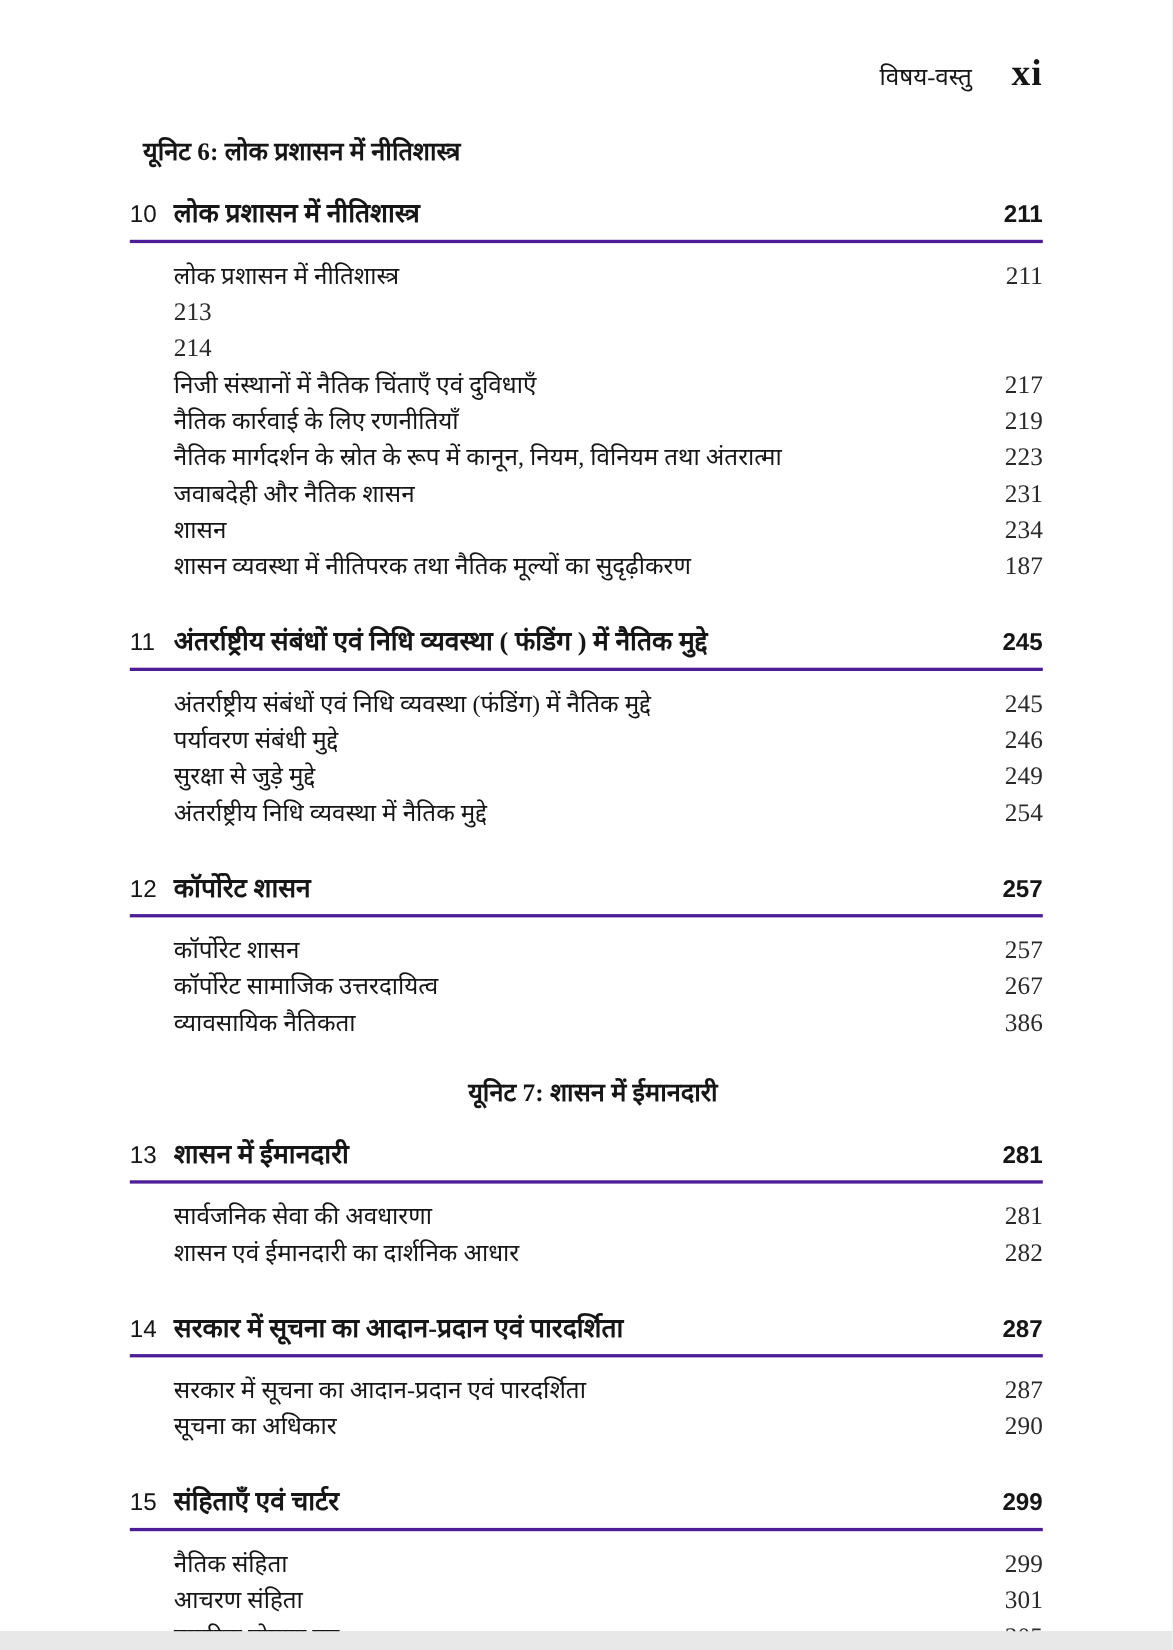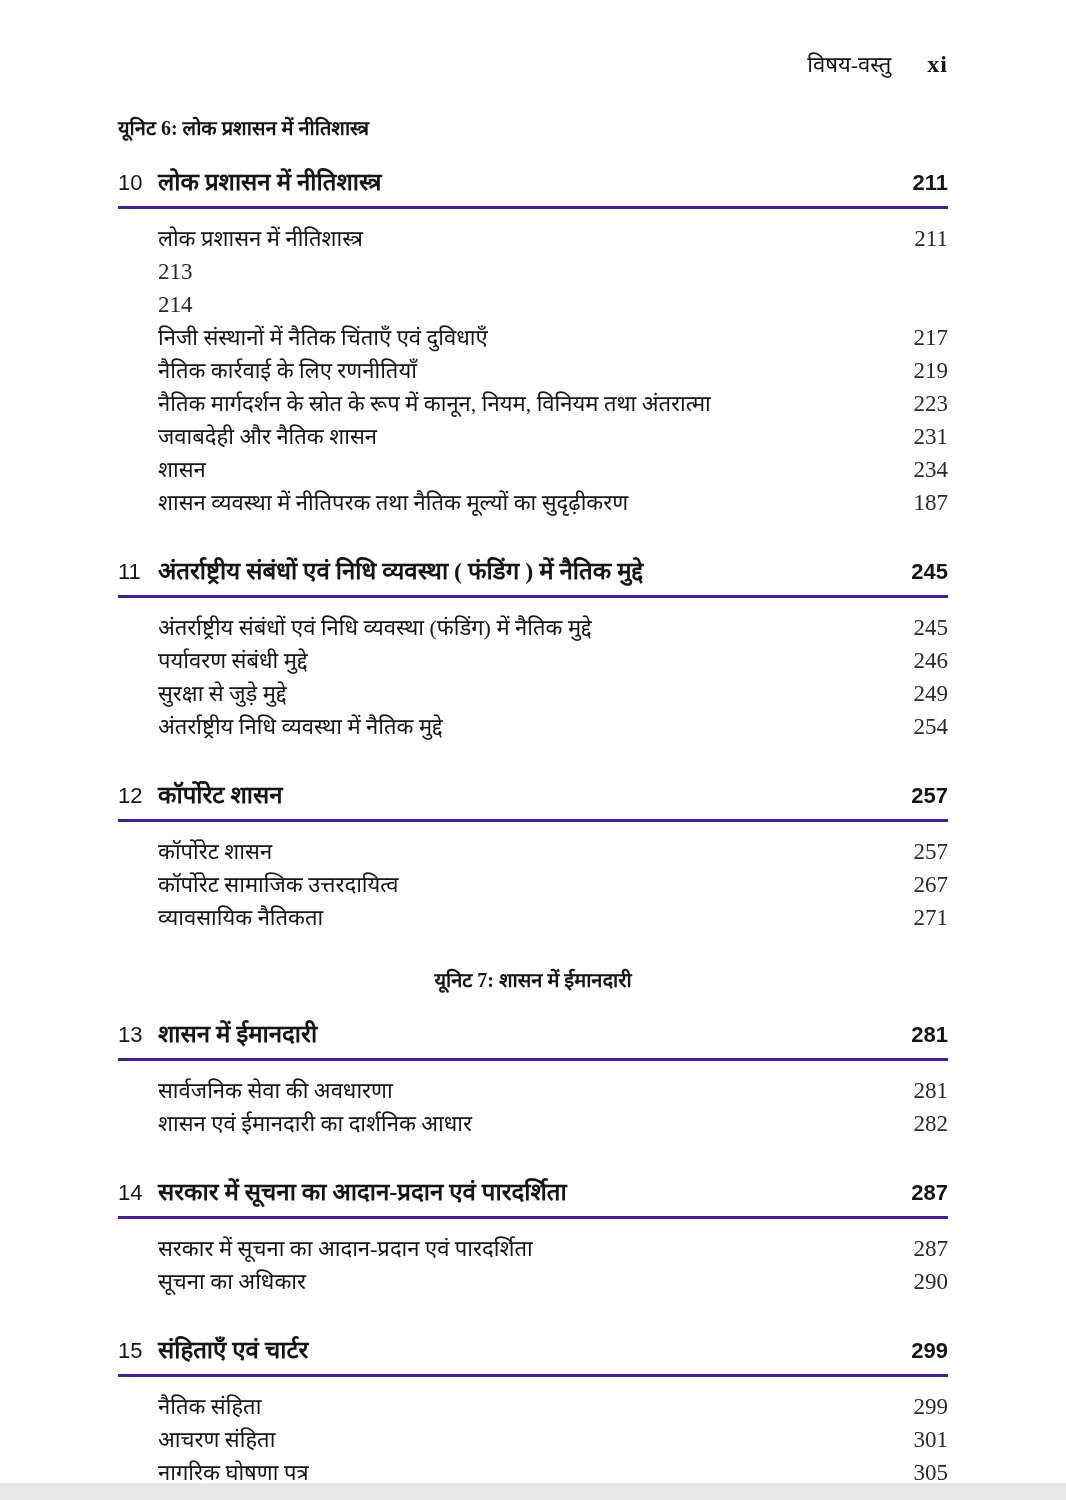--- a/index.html
+++ b/index.html
@@ -12,25 +12,25 @@
     font-family:"Liberation Serif","DejaVu Sans",serif;
     box-sizing:border-box;
     padding:48px 118px 0 118px;
   }
   .header{
     display:flex;justify-content:flex-end;align-items:baseline;gap:36px;
     font-size:22px;
   }
   .folio{
     font-family:"Liberation Serif",serif;
-    font-weight:700;font-size:24px;letter-spacing:1px;
+    font-weight:700;font-size:34px;letter-spacing:1px;
   }
   .unit-heading{
-    font-size:20px;font-weight:700;
-    margin:38px 0 0 0;
+    font-size:23px;font-weight:700;
+    margin:38px 0 0 12px;
     line-height:1.2;
   }
   .unit-heading.second{margin-top:20px;text-align:center;}
   .chapter-row{
     display:flex;align-items:baseline;
     margin-top:24px;
     border-bottom:3px solid #4c1d95;
     padding-bottom:9px;
   }
   .ch-num{
@@ -142,21 +142,21 @@
     <div class="item">
         <span>कॉर्पोरेट शासन</span>
         <span class="pg">257</span>
       </div>
     <div class="item">
         <span>कॉर्पोरेट सामाजिक उत्तरदायित्व</span>
         <span class="pg">267</span>
       </div>
     <div class="item">
         <span>व्यावसायिक नैतिकता</span>
-        <span class="pg">271</span>
+        <span class="pg">386</span>
       </div>
   </div>
 
   <div class="unit-heading second">यूनिट 7: शासन में ईमानदारी</div>
 
   <div class="chapter-row">
     <span class="ch-num">13</span>
     <span class="ch-title">शासन में ईमानदारी</span>
     <span class="ch-page">281</span>
   </div>

